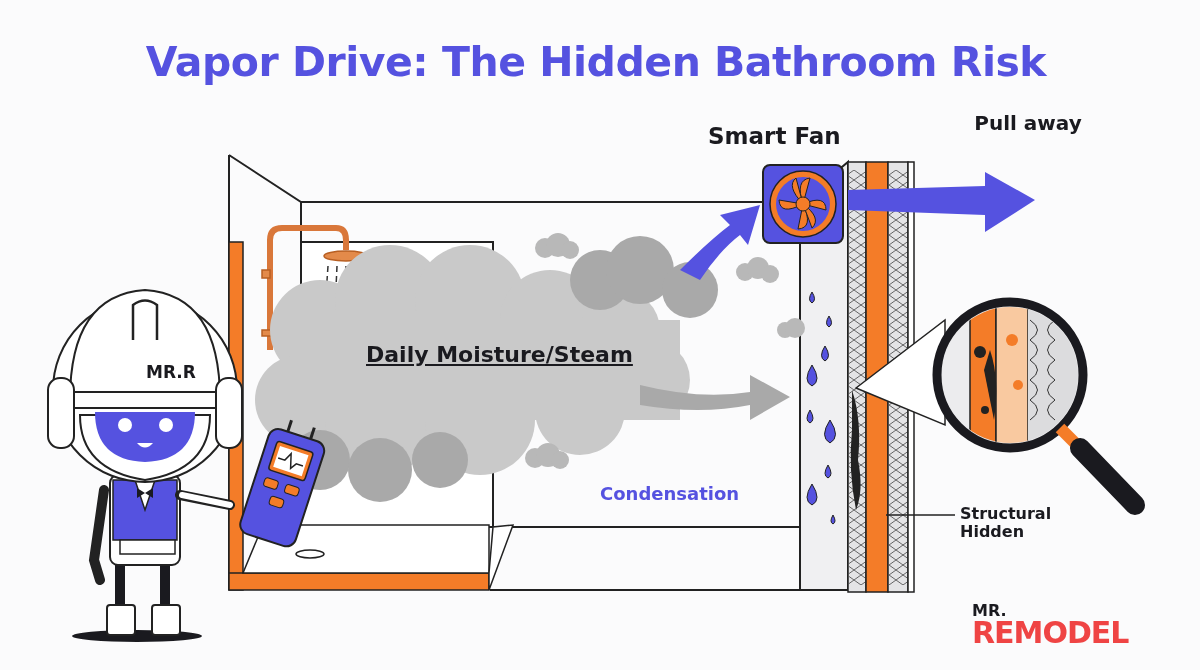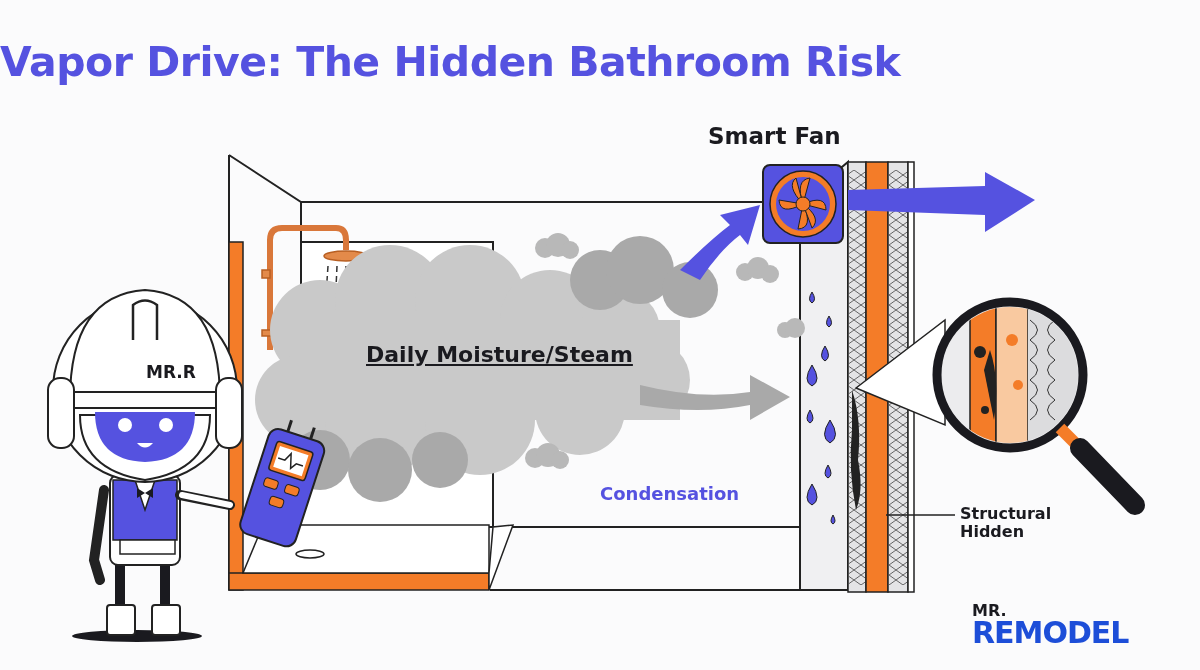--- a/index.html
+++ b/index.html
@@ -1,32 +1,32 @@
 <!DOCTYPE html>
 <html><head>
 <meta charset="utf-8">
 <style>
   html, body { margin: 0; padding: 0; background: #fbfbfc; }
   body { width: 1200px; height: 670px; position: relative; overflow: hidden; font-family: "DejaVu Sans", sans-serif; }
   .title {
-    position: absolute; left: 0; top: 38px; width: 1192px; 
+    position: absolute; left: 0; top: 38px; width: 1192px; text-align: center;
     font-family: "DejaVu Sans", sans-serif; font-weight: bold; font-size: 41px;
     color: #5552e0; letter-spacing: -0.5px;
   }
   svg.scene { position: absolute; left: 0; top: 0; }
   .label { position: absolute; font-family: "DejaVu Sans", sans-serif; font-weight: bold; color: #1a1a1f; line-height: 1.12; }
   .lbl-fan { left: 708px; top: 124px; font-size: 23px; }
   .lbl-pull { left: 948px; top: 112px; font-size: 20px; text-align: center; width: 160px; }
   .lbl-steam { left: 366px; top: 343px; font-size: 22px; text-decoration: underline; }
   .lbl-cond { left: 600px; top: 484px; font-size: 18px; color: #5552e0; }
   .lbl-struct { left: 960px; top: 505px; font-size: 16px; }
   .helmet-text { position: absolute; left: 126px; top: 362px; font-size: 17px; font-weight: bold; color: #1a1a1f; font-family: "DejaVu Sans", sans-serif; margin-left: 20px; }
   .logo { position: absolute; left: 972px; top: 605px; }
   .logo-small { font-size: 16px; font-weight: bold; color: #1a1a1f; display:block; line-height: 12px; }
-  .logo-big { font-size: 30px; font-weight: 900; color: #1d4ed8; letter-spacing: -1px; display:block; line-height: 32px; }
+  .logo-big { font-size: 30px; font-weight: 900; color: #ef4444; letter-spacing: -1px; display:block; line-height: 32px; }
 </style>
 </head>
 <body>
 
 <div class="title">Vapor Drive: The Hidden Bathroom Risk</div>
 
 <svg class="scene" width="1200" height="670" viewBox="0 0 1200 670">
 
   <g stroke="#222" stroke-width="2" fill="none">
     <polyline points="229,155 301,202 800,202"></polyline>
@@ -213,20 +213,21 @@
     <rect x="274" y="498" width="14" height="9" rx="3" fill="#f47c28" stroke="#222"></rect>
     <line x1="270" y1="432" x2="270" y2="420" stroke="#222" stroke-width="3"></line>
     <line x1="294" y1="432" x2="294" y2="420" stroke="#222" stroke-width="3"></line>
   </g>
 </svg>
 
 <div class="helmet-text">MR.R</div>
 
 <div class="label lbl-fan">Smart Fan</div>
 <div class="label lbl-pull">
+  <div>Pull away</div>
 </div>
 <div class="label lbl-steam">Daily Moisture/Steam</div>
 <div class="label lbl-cond">Condensation</div>
 <div class="label lbl-struct">
   <div>Structural</div>
   <div>Hidden</div>
 </div>
 
 <div class="logo">
   <span class="logo-small">MR.</span>

